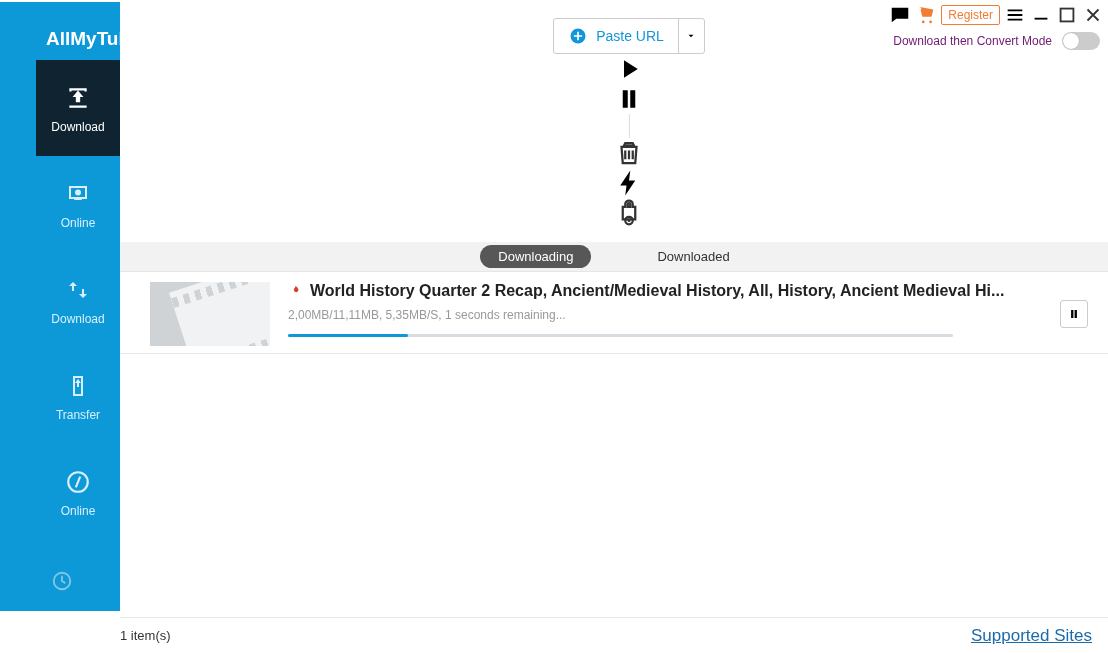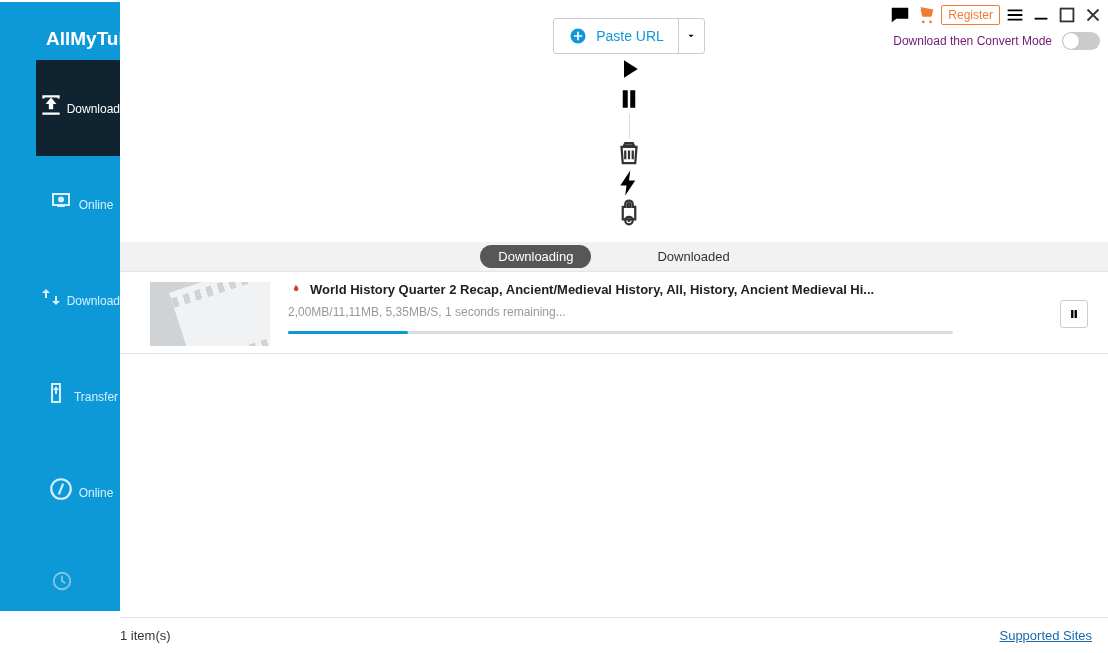--- a/index.html
+++ b/index.html
@@ -2,21 +2,21 @@
 <html><head>
 <meta charset="utf-8">
 <style>
 * { margin: 0; padding: 0; box-sizing: border-box; }
 body { font-family: Arial, sans-serif; font-size: 13px; color: #333; background: #fff; width: 1108px; height: 653px; overflow: hidden; position: relative; }
 
 
 .sidebar { position: absolute; left: 0; top: 2px; width: 120px; height: 609px; background: #0d99d7; color: #fff; display: flex; flex-direction: column; padding-left: 36px; }
 .logo { padding: 26px 10px 10px 10px; font-size: 19px; font-weight: bold; color: #fff; text-align: left; }
 .nav { display: flex; flex-direction: column; }
-.nav-item { display: flex; flex-direction: row; align-items: center; justify-content: center; padding: 16px 0 14px 0; cursor: pointer; font-size: 12px; height: 96px; color: #d7efff; }
+.nav-item { display: flex; flex-direction: column; align-items: center; justify-content: center; padding: 16px 0 14px 0; cursor: pointer; font-size: 12px; height: 96px; color: #d7efff; }
 .nav-item.active { background: #0f2430; color: #fff; }
 .nav-item .icon { width: 36px; height: 28px; display: flex; align-items: center; justify-content: center; margin-bottom: 8px; }
 .nav-item svg { fill: currentColor; }
 .sidebar-spacer { flex: 1; }
 .clock-btn { width: 40px; height: 40px; display: flex; align-items: center; justify-content: center; margin: 0 0 10px 6px; color: #82c6e6; cursor: pointer; }
 
 
 .main { position: absolute; left: 120px; top: 0; right: 0; bottom: 0; display: flex; flex-direction: column; }
 
 
@@ -52,31 +52,31 @@
 
 
 .dl-list { flex: 1; overflow: auto; }
 .dl-item { display: flex; padding: 10px 0 0 30px; border-bottom: 1px solid #e6e6e6; height: 82px; align-items: flex-start; }
 .dl-thumb { width: 120px; height: 64px; background: #cfd3d6; position: relative; overflow: hidden; }
 .film { position: absolute; top: -10px; left: 30px; width: 120px; height: 90px; background: #f0f2f4; transform: rotate(-18deg); }
 .film::before, .film::after { content: ""; position: absolute; left: 0; right: 0; height: 10px; background: repeating-linear-gradient(to right, #cfd3d6 0 6px, #f0f2f4 6px 12px); }
 .film::before { top: 6px; }
 .film::after { bottom: 6px; }
 .dl-body { flex: 1; padding: 0 20px 0 18px; }
-.dl-title-row { display: flex; align-items: center; gap: 8px; font-size: 13px; font-weight: bold; color: #222; }
+.dl-title-row { display: flex; align-items: center; gap: 8px; font-size: 16px; font-weight: bold; color: #222; }
 .dl-title-row .fire { width: 14px; height: 14px; flex-shrink: 0; }
 .dl-progress-text { color: #999; font-size: 12px; margin-top: 8px; }
 .dl-progress-bar { width: 665px; height: 3px; background: #d8dde2; border-radius: 2px; margin-top: 12px; position: relative; }
 .dl-progress-fill { position: absolute; left: 0; top: 0; bottom: 0; background: #0d99d7; border-radius: 2px; }
 .dl-action { width: 28px; height: 28px; border: 1px solid #ccc; border-radius: 3px; display: flex; align-items: center; justify-content: center; cursor: pointer; margin-right: 20px; margin-top: 18px; color: #888; }
 
 
 .status-bar { border-top: 1px solid #e6e6e6; height: 36px; display: flex; align-items: center; position: relative; }
 .status-center { position: absolute; left: 0; right: 0; text-align: left; font-size: 13px; color: #333; }
-.status-right { margin-left: auto; margin-right: 16px; color: #1b6bab; font-size: 13px; text-decoration: underline; cursor: pointer; }
+.status-right { margin-left: auto; margin-right: 16px; color: #1b6bab; font-size: 17px; text-decoration: underline; cursor: pointer; }
 </style>
 </head>
 <body>
 
 <div class="sidebar">
   <div class="logo">AllMyTube</div>
   <div class="nav">
     <div class="nav-item active">
       <span class="icon">
         <svg viewBox="0 0 24 24" width="28" height="26">

